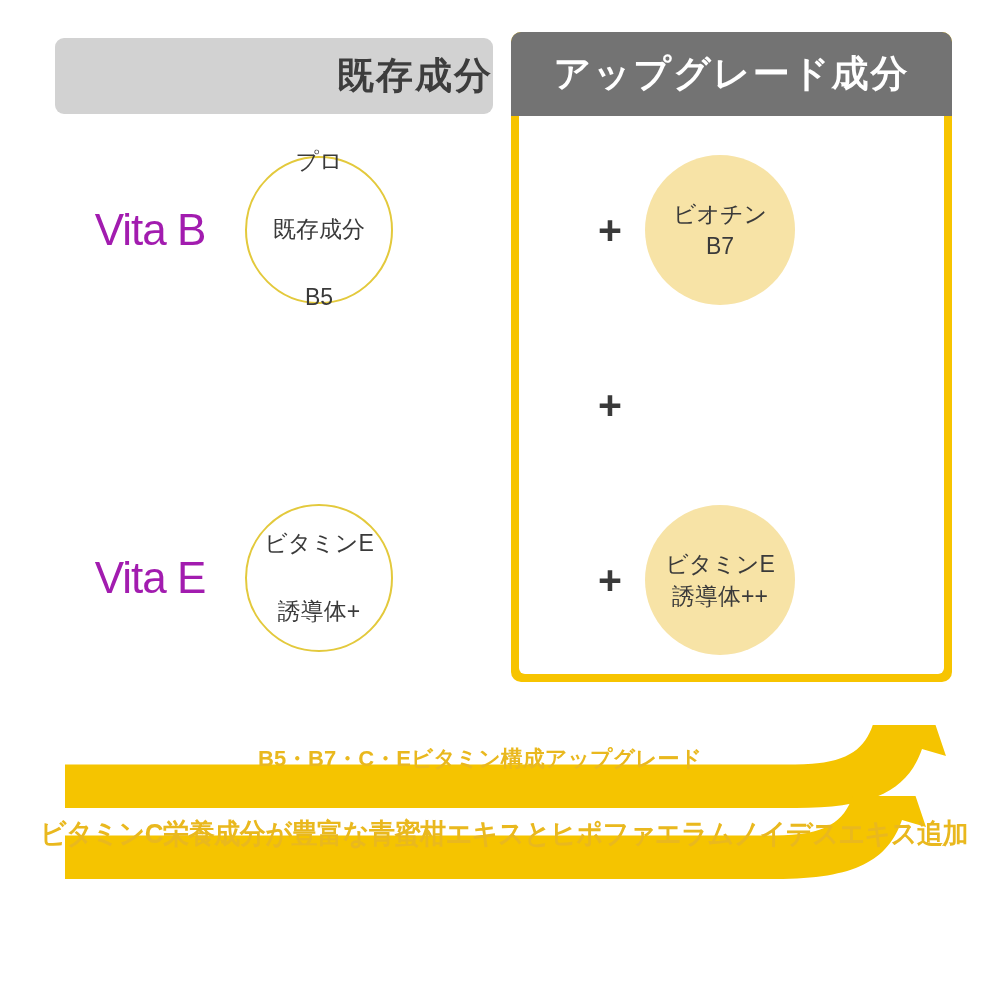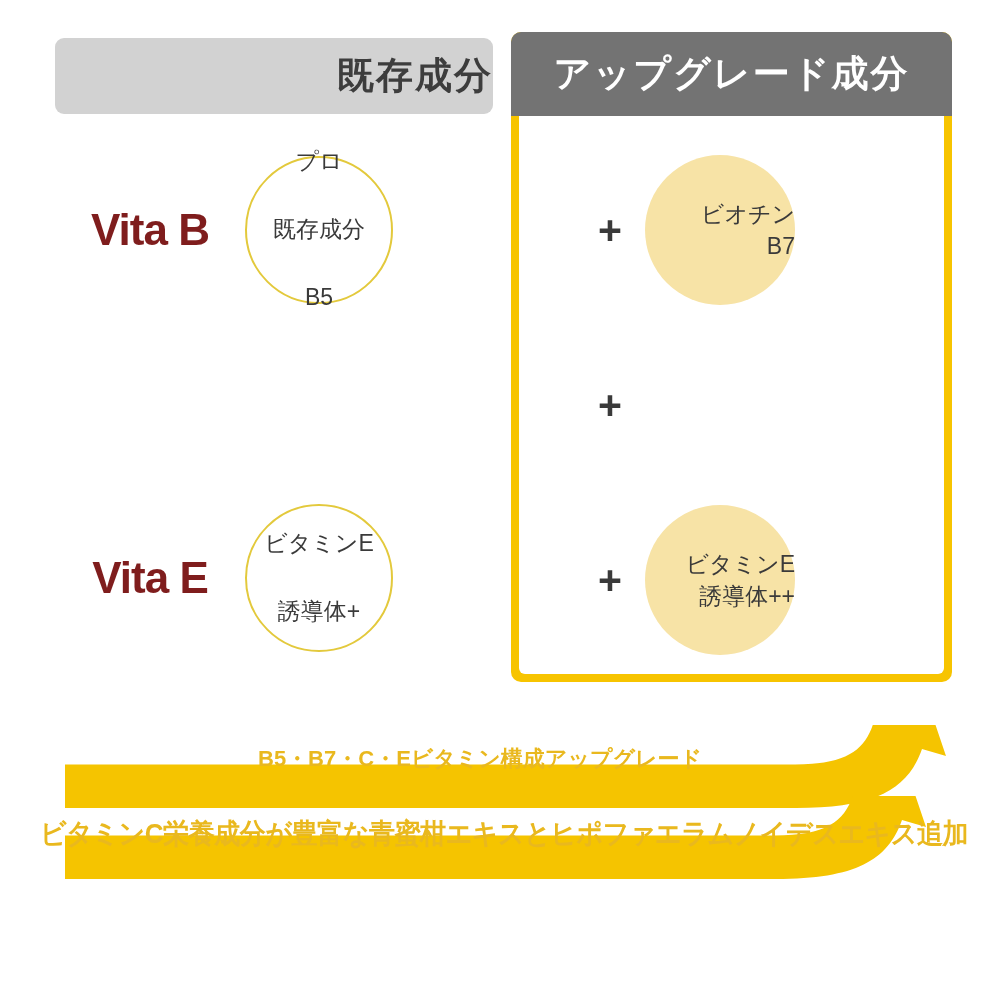--- a/index.html
+++ b/index.html
@@ -50,22 +50,22 @@
   
   .left-row{
     position:absolute;
     left:55px;width:440px;height:160px;
     display:flex;align-items:center;
   }
   .vita-label{
     width:190px;
     text-align:center;
     font-size:44px;
-    font-weight:700;
-    color:#7f1d1d;
+    font-weight:400;
+    color:#a21caf;
     letter-spacing:-1px;
     font-family:"Liberation Sans","DejaVu Sans",sans-serif;
   }
   .circle-outline{
     width:148px;height:148px;
     border:2px solid #e3c93c;
     border-radius:50%;
     display:flex;flex-direction:column;
     align-items:center;justify-content:center;
     box-sizing:border-box;
@@ -85,21 +85,21 @@
   .plus-sign{
     width:70px;text-align:center;
     font-size:41px;font-weight:700;color:#3a3a3a;
     line-height:1;
   }
   .circle-filled{
     width:150px;height:150px;
     background:#f7e3a6;
     border-radius:50%;
     display:flex;flex-direction:column;
-    align-items:flex-end;justify-content:center;
+    align-items:center;justify-content:center;
     color:#3a3a3a;
   }
   .circle-filled .ln{
     font-size:23px;line-height:1.4;white-space:nowrap;
   }
   .circle-filled .ln.tight{
     font-size:19px;
     transform:scaleX(.82);
     letter-spacing:-0.4px;
   }

